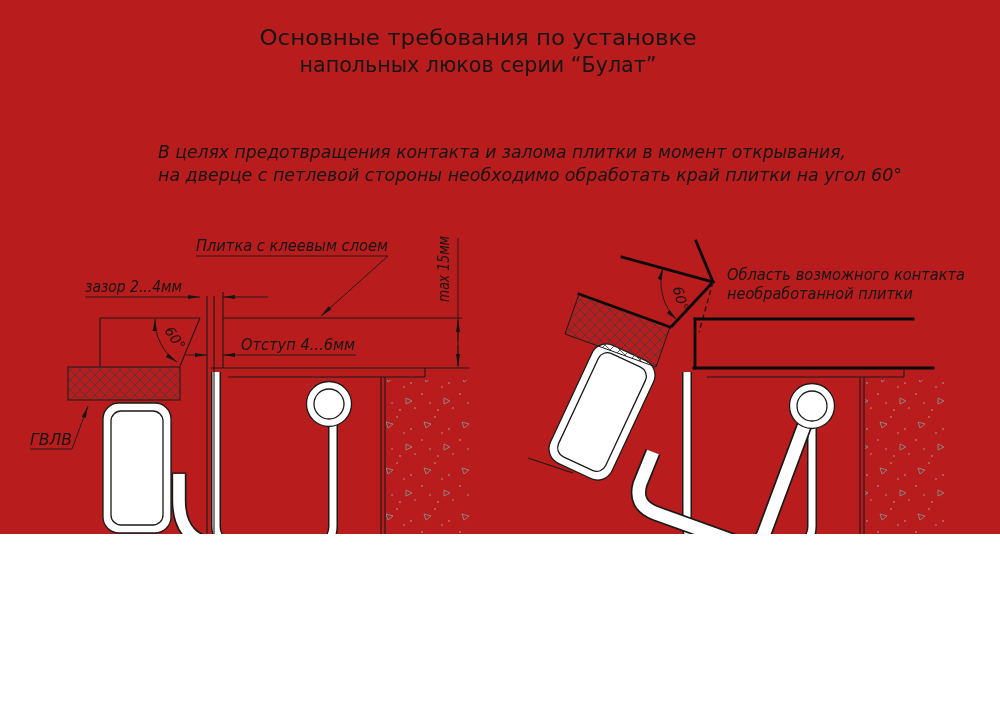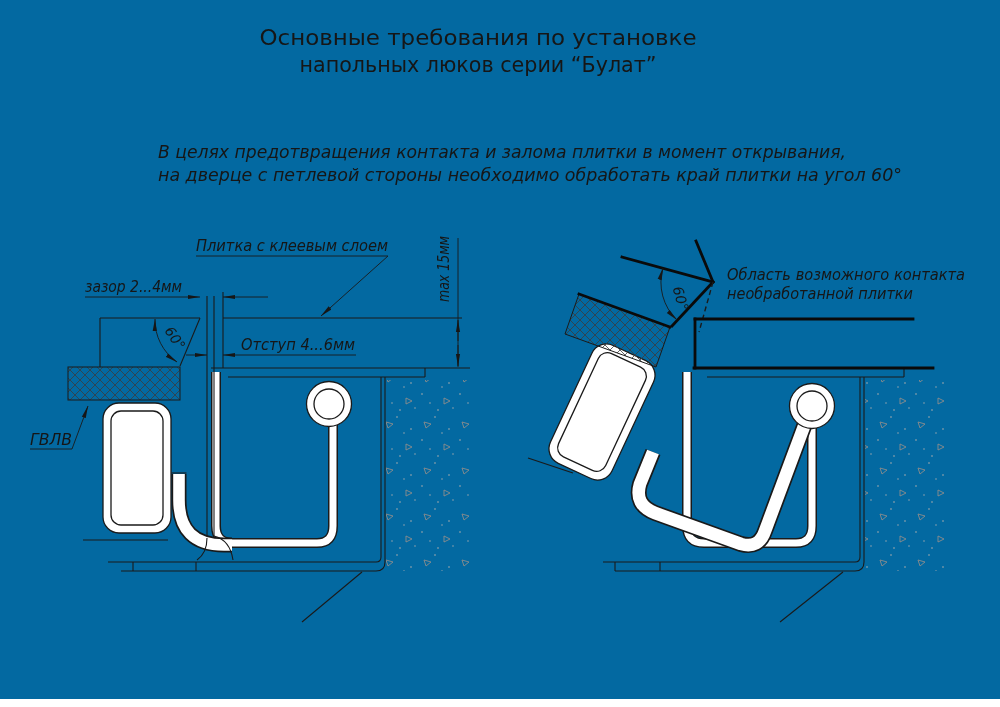--- a/index.html
+++ b/index.html
@@ -1,16 +1,16 @@
 <!DOCTYPE html>
 <html><head>
 <meta charset="utf-8">
 <style>
   html,body{margin:0;padding:0;background:#ffffff;}
-  .stage{position:relative;width:1000px;height:699px;background:#0369a1;overflow:hidden;}
+  .stage{position:relative;width:1000px;height:534px;background:#b91c1c;overflow:hidden;}
   svg{display:block;}
   text{fill:#161616;}
   .t-title{font:21.5px "DejaVu Sans", sans-serif;}
   .t-intro{font:italic 17px "DejaVu Sans", sans-serif;}
   .t-label{font:italic 15.5px "DejaVu Sans", sans-serif;}
   .t-angle{font:italic 14px "DejaVu Sans", sans-serif;}
   .thin{stroke:#1a1a1a;stroke-width:1.1;fill:none;}
   .dim{stroke:#1a1a1a;stroke-width:0.9;fill:none;}
   .thick{stroke:#0a0a0a;stroke-width:2.8;fill:none;stroke-linecap:square;}
   .dash{stroke:#1a1a1a;stroke-width:1.4;fill:none;stroke-dasharray:5 3.5;}

